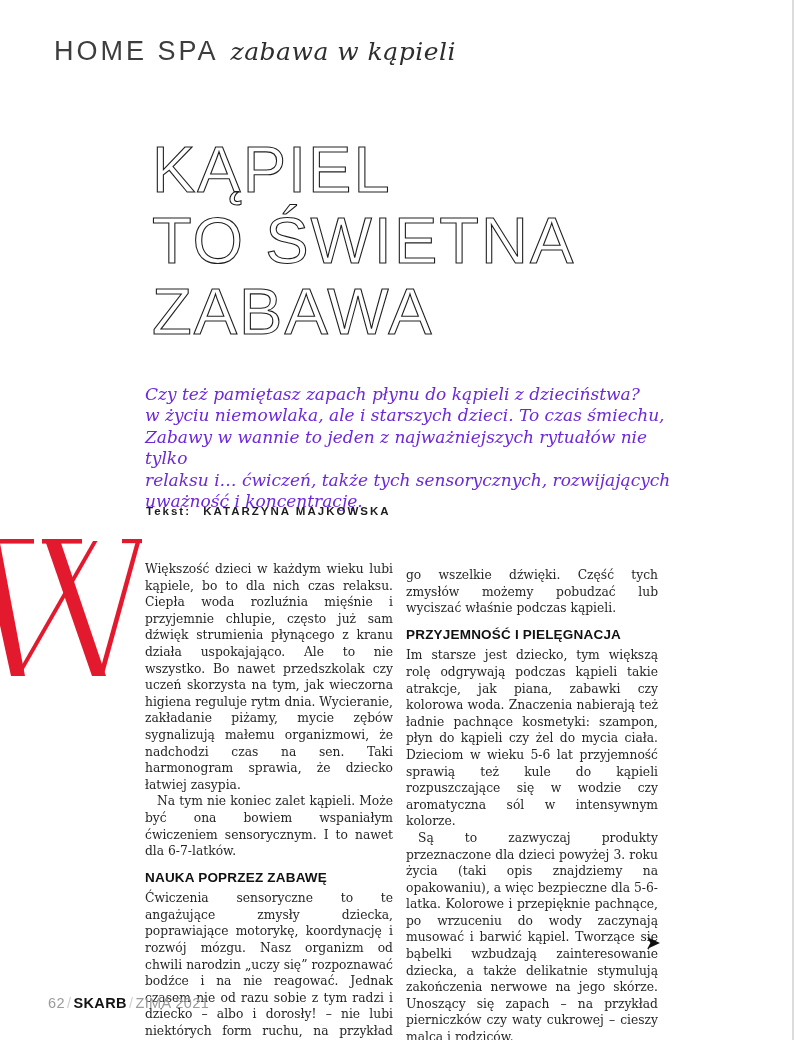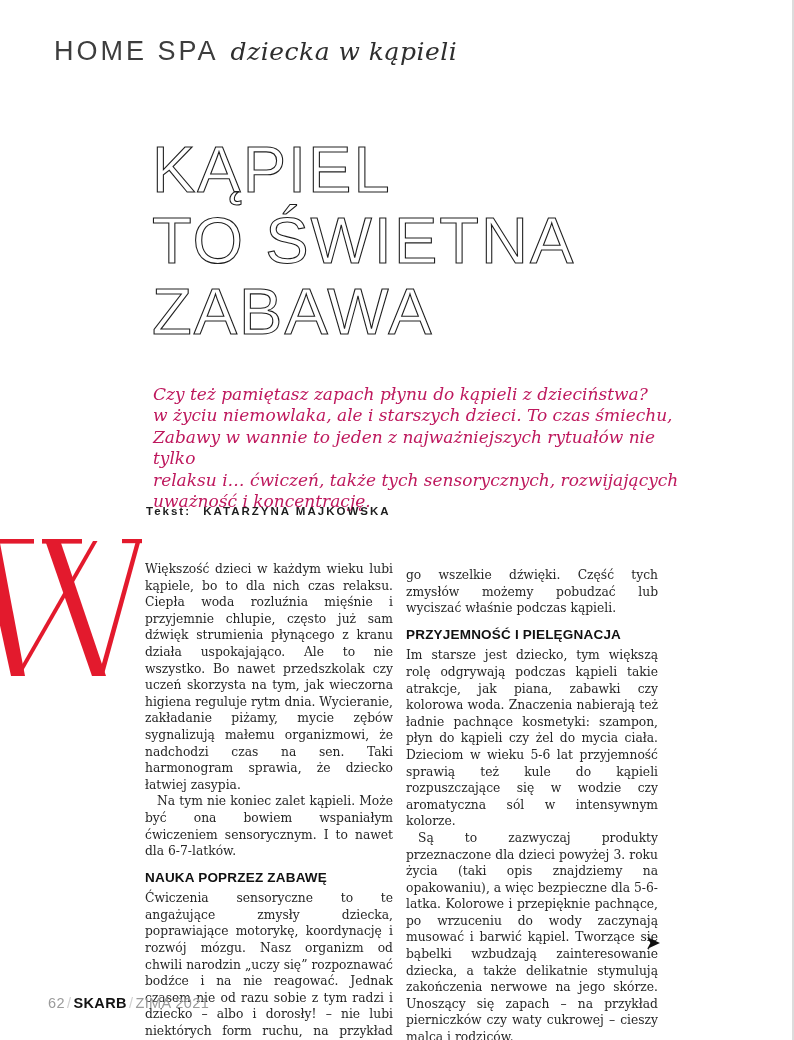--- a/index.html
+++ b/index.html
@@ -26,23 +26,23 @@
     position:absolute;left:152px;top:134px;
     font-family:"Liberation Sans",sans-serif;font-weight:400;
     font-size:65px;line-height:71px;letter-spacing:2px;color:#2a2a2a;
   }
   @supports (-webkit-text-stroke: 1px #000){
     .display-title{color:transparent;-webkit-text-stroke:1.1px #1e1e1e;}
   }
 
   
   .intro{
-    position:absolute;left:153px;top:384px;width:540px;
+    position:absolute;left:145px;top:384px;width:540px;
     font-family:"DejaVu Serif","Liberation Serif",serif;font-style:italic;
-    font-size:17px;line-height:21.4px;color:#be185d;
+    font-size:17px;line-height:21.4px;color:#6d28d9;
   }
 
   
   .byline{
     position:absolute;left:146px;top:505px;
     font-family:"Liberation Sans",sans-serif;font-weight:700;
     font-size:11.5px;letter-spacing:2px;color:#1c1c1c;white-space:nowrap;
   }
   .byline .author{margin-left:7px;}
 
@@ -80,21 +80,21 @@
   }
   .footer .slash{color:#cfcfcf;margin:0 2px;font-weight:400;}
   .footer .mag{color:#141414;font-weight:700;}
 </style>
 </head>
 <body>
 
 <div class="page-edge"></div>
 
 <div class="header">
-  <span class="kicker">HOME SPA</span><span class="kicker-topic">dziecka w kąpieli</span>
+  <span class="kicker">HOME SPA</span><span class="kicker-topic">zabawa w kąpieli</span>
 </div>
 
 <div class="display-title">
   <div>KĄPIEL</div>
   <div>TO ŚWIETNA</div>
   <div>ZABAWA</div>
 </div>
 
 <div class="intro">
   <div>Czy też pamiętasz zapach płynu do kąpieli z dzieciństwa?</div>

